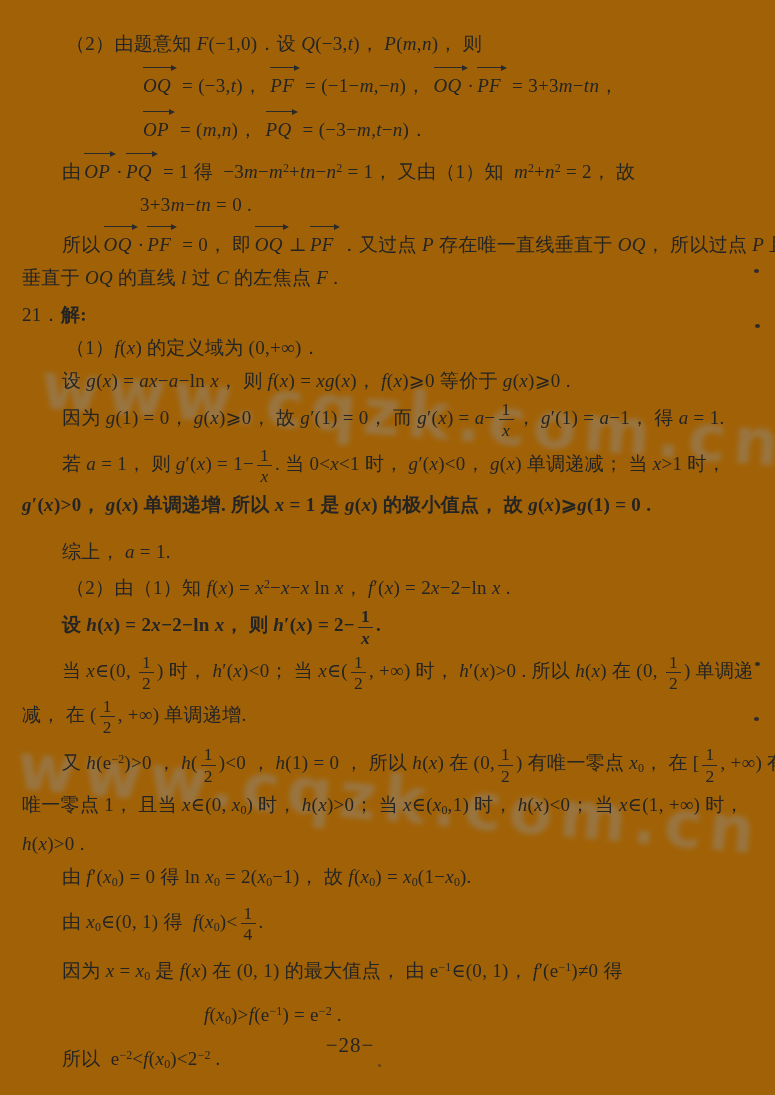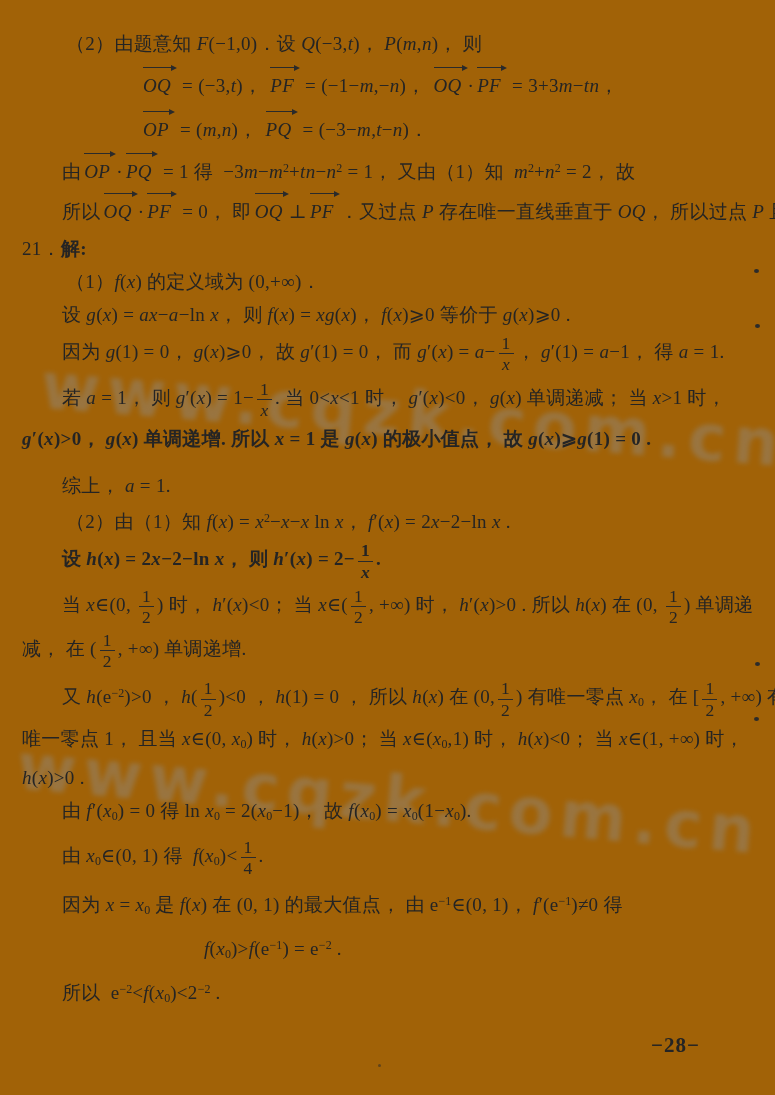--- a/index.html
+++ b/index.html
@@ -39,22 +39,22 @@
   }
   .fn{display:block;padding:0 3px 1px;border-bottom:1.3px solid #2a2a2a;}
   .fd{display:block;padding:1px 3px 0;}
   
   .vec{display:inline-block;position:relative;margin:0 2px;padding:7px 4px 0 1px;text-indent:0;}
   .vec::before{content:"";position:absolute;top:4px;left:1px;right:2px;border-top:1.4px solid #2a2a2a;}
   .vec::after{content:"";position:absolute;top:1.8px;right:-2px;border-left:6px solid #2a2a2a;border-top:3px solid transparent;border-bottom:3px solid transparent;}
   .pageno{
     position:absolute;z-index:2;
     left:0;top:1033px;width:700px;
-    text-align:right;
-    font-size:21px;font-weight:bold;letter-spacing:1px;
+    text-align:center;
+    font-size:21px;font-weight:normal;letter-spacing:1px;
   }
   .wm{
     position:absolute;z-index:1;
     font-family:"DejaVu Sans","Liberation Sans",sans-serif;
     font-weight:bold;color:#8f8f8f;opacity:0.42;
     filter:blur(2.5px);
     letter-spacing:7px;white-space:nowrap;pointer-events:none;
   }
   .wm1{left:40px;top:378px;font-size:64px;transform:rotate(4.5deg);}
   .wm2{left:16px;top:762px;font-size:64px;transform:rotate(5deg);}
@@ -70,21 +70,23 @@
 
 <div class="page">
   <div class="wm wm1">www.cqzk.com.cn</div>
   <div class="wm wm2">www.cqzk.com.cn</div>
 
   <div class="content">
       <div class="line open">（2）由题意知 <i>F</i>(−1,0)．设 <i>Q</i>(−3,<i>t</i>)， <i>P</i>(<i>m</i>,<i>n</i>)， 则</div>
       <div class="line f1" style="margin-top: 4px;"><span class="vec"><i>OQ</i></span> = (−3,<i>t</i>)， <span class="vec"><i>PF</i></span> = (−1−<i>m</i>,−<i>n</i>)， <span class="vec"><i>OQ</i></span>·<span class="vec"><i>PF</i></span> = 3+3<i>m</i>−<i>tn</i>，</div>
       <div class="line f1" style="margin-top: 6px;"><span class="vec"><i>OP</i></span> = (<i>m</i>,<i>n</i>)， <span class="vec"><i>PQ</i></span> = (−3−<i>m</i>,<i>t</i>−<i>n</i>)．</div>
       <div class="line ind" style="margin-top: 4px;">由<span class="vec"><i>OP</i></span>·<span class="vec"><i>PQ</i></span> = 1 得&nbsp; −3<i>m</i>−<i>m</i><sup>2</sup>+<i>tn</i>−<i>n</i><sup>2</sup> = 1， 又由（1）知&nbsp; <i>m</i><sup>2</sup>+<i>n</i><sup>2</sup> = 2， 故</div>
+      <div class="line f1" style="margin-top: 2px;">3+3<i>m</i>−<i>tn</i> = 0 .</div>
       <div class="line ind" style="margin-top: 2px;">所以<span class="vec"><i>OQ</i></span>·<span class="vec"><i>PF</i></span> = 0， 即<span class="vec"><i>OQ</i></span>⊥<span class="vec"><i>PF</i></span>．又过点 <i>P</i> 存在唯一直线垂直于 <i>OQ</i>， 所以过点 <i>P</i> 且</div>
+      <div class="line flush" style="margin-top: 2px;">垂直于 <i>OQ</i> 的直线 <i>l</i> 过 <i>C</i> 的左焦点 <i>F</i> .</div>
       <div class="line flush" style="margin-top: 6px;">21．<span class="bold">解:</span></div>
       <div class="line open" style="margin-top: 2px;">（1）<i>f</i>(<i>x</i>) 的定义域为 (0,+∞)．</div>
       <div class="line ind" style="margin-top: 2px;">设 <i>g</i>(<i>x</i>) = <i>ax</i>−<i>a</i>−ln <i>x</i>， 则 <i>f</i>(<i>x</i>) = <i>xg</i>(<i>x</i>)， <i>f</i>(<i>x</i>)⩾0 等价于 <i>g</i>(<i>x</i>)⩾0 .</div>
       <div class="line ind" style="margin-top: 4px;">因为 <i>g</i>(1) = 0， <i>g</i>(<i>x</i>)⩾0， 故 <i>g</i>′(1) = 0， 而 <i>g</i>′(<i>x</i>) = <i>a</i>−<span class="frac"><span class="fn">1</span><span class="fd"><i>x</i></span></span>， <i>g</i>′(1) = <i>a</i>−1， 得 <i>a</i> = 1.</div>
       <div class="line ind" style="margin-top: 6px;">若 <i>a</i> = 1， 则 <i>g</i>′(<i>x</i>) = 1−<span class="frac"><span class="fn">1</span><span class="fd"><i>x</i></span></span>. 当 0&lt;<i>x</i>&lt;1 时， <i>g</i>′(<i>x</i>)&lt;0， <i>g</i>(<i>x</i>) 单调递减； 当 <i>x</i>&gt;1 时，</div>
       <div class="line flush" style="margin-top: 4px; font-weight: bold;"><i>g</i>′(<i>x</i>)&gt;0， <i>g</i>(<i>x</i>) 单调递增. 所以 <i>x</i> = 1 是 <i>g</i>(<i>x</i>) 的极小值点， 故 <i>g</i>(<i>x</i>)⩾<i>g</i>(1) = 0 .</div>
       <div class="line ind" style="margin-top: 16px;">综上， <i>a</i> = 1.</div>
       <div class="line open" style="margin-top: 2px;">（2）由（1）知 <i>f</i>(<i>x</i>) = <i>x</i><sup>2</sup>−<i>x</i>−<i>x</i> ln <i>x</i>， <i>f</i>′(<i>x</i>) = 2<i>x</i>−2−ln <i>x</i> .</div>
       <div class="line ind" style="margin-top: 4px; font-weight: bold;">设 <i>h</i>(<i>x</i>) = 2<i>x</i>−2−ln <i>x</i>， 则 <i>h</i>′(<i>x</i>) = 2−<span class="frac"><span class="fn">1</span><span class="fd"><i>x</i></span></span>.</div>
       <div class="line ind" style="margin-top: 6px;">当 <i>x</i>∈(0, <span class="frac"><span class="fn">1</span><span class="fd">2</span></span>) 时， <i>h</i>′(<i>x</i>)&lt;0； 当 <i>x</i>∈(<span class="frac"><span class="fn">1</span><span class="fd">2</span></span>, +∞) 时， <i>h</i>′(<i>x</i>)&gt;0 . 所以 <i>h</i>(<i>x</i>) 在 (0, <span class="frac"><span class="fn">1</span><span class="fd">2</span></span>) 单调递</div>

